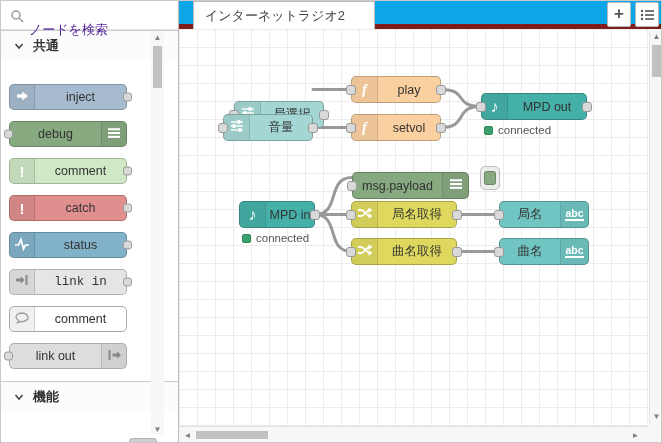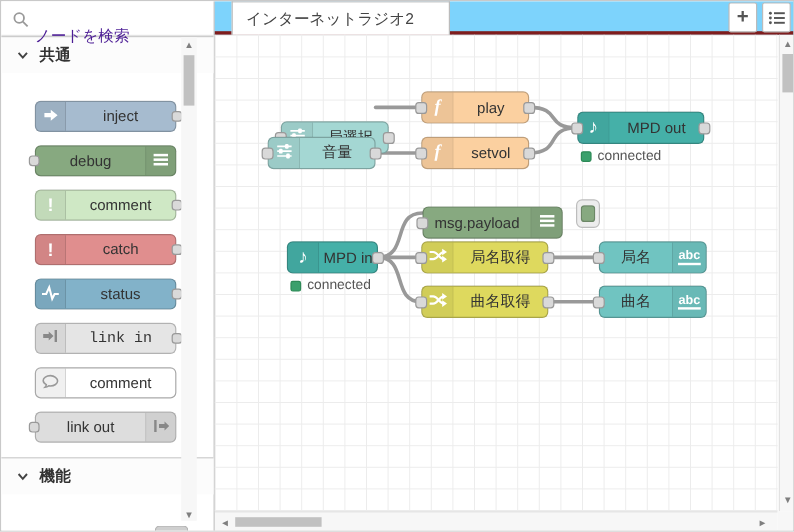--- a/index.html
+++ b/index.html
@@ -8,21 +8,21 @@
          border:1px solid #c9c9c9; font-family:"Liberation Sans", sans-serif; }
 
   
   .palette { position:absolute; left:0; top:0; width:178px; height:443px;
              background:#fff; border-right:1px solid #bbb; }
   .search { position:relative; height:29px; border-bottom:1px solid #e3e3e3; }
   .search svg { position:absolute; left:9px; top:8px; }
   .search .ph { position:absolute; left:28px; top:20px; font-size:13px; color:#4c1d95; }
   .cat { display:flex; align-items:center; gap:9px; height:31px; padding-left:13px;
          border-top:1px solid #ccc; font-size:13px; font-weight:bold; color:#333; background:#fcfcfc; }
-  #palette-list { padding:23px 0 0 28px; }
+  #palette-list { padding:23px 0 0 8px; }
   .pnode { position:relative; width:118px; height:26px; margin-bottom:11px; border-radius:5px;
            border:1px solid rgba(0,0,0,0.22); display:flex; font-size:12.5px; color:#333; }
   .picon { width:25px; display:flex; align-items:center; justify-content:center;
            background:rgba(0,0,0,0.06); border-right:1px solid rgba(0,0,0,0.12);
            border-radius:4px 0 0 4px; }
   .pnode.icon-right .picon { order:2; border-right:none; border-left:1px solid rgba(0,0,0,0.12);
                              border-radius:0 4px 4px 0; }
   .plabel { flex:1; display:flex; align-items:center; justify-content:center; }
   .pport { position:absolute; width:9px; height:9px; background:#d9d9d9; border:1px solid #999;
            border-radius:3px; top:50%; transform:translateY(-50%); }
@@ -30,21 +30,21 @@
   .cat2 { margin-top:12px; }
   .sliver { position:absolute; left:128px; top:437px; width:28px; height:6px;
             background:#cfcfcf; border:1px solid #b3b3b3; border-bottom:none;
             border-radius:4px 4px 0 0; }
   .pscrollbar { position:absolute; left:150px; top:30px; width:13px; height:403px; background:#f7f7f7; }
   .sarrow { position:absolute; width:13px; text-align:center; font-size:8px; color:#7f7f7f; line-height:10px; }
   .pthumb { position:absolute; left:2px; top:15px; width:9px; height:42px; background:#c1c1c1; }
 
   
   .workspace { position:absolute; left:178px; top:0; width:484px; height:443px; }
-  .tabstrip { position:relative; height:28px; background:#7dd3fc; border-bottom:3px solid #7f1d1d; }
+  .tabstrip { position:relative; height:28px; background:#0ea5e9; border-bottom:5px solid #7f1d1d; }
   .tab { position:absolute; left:14px; top:0; width:182px; height:28px; background:#fff;
          border:1px solid #bbb; border-bottom:none; display:flex; align-items:center;
          padding-left:11px; font-size:13px; color:#444; z-index:2; }
   .tbtn { position:absolute; top:1px; width:24px; height:25px; border:1px solid #bbb;
           border-radius:2px; background:#fff; display:flex; align-items:center;
           justify-content:center; color:#555; }
   .tbtn.add { right:32px; font-size:17px; font-weight:bold; line-height:1; padding-bottom:2px; }
   .tbtn.list { right:4px; }
 
   .canvas { position:absolute; left:0; top:28px; width:469px; height:397px; background:#fff;

